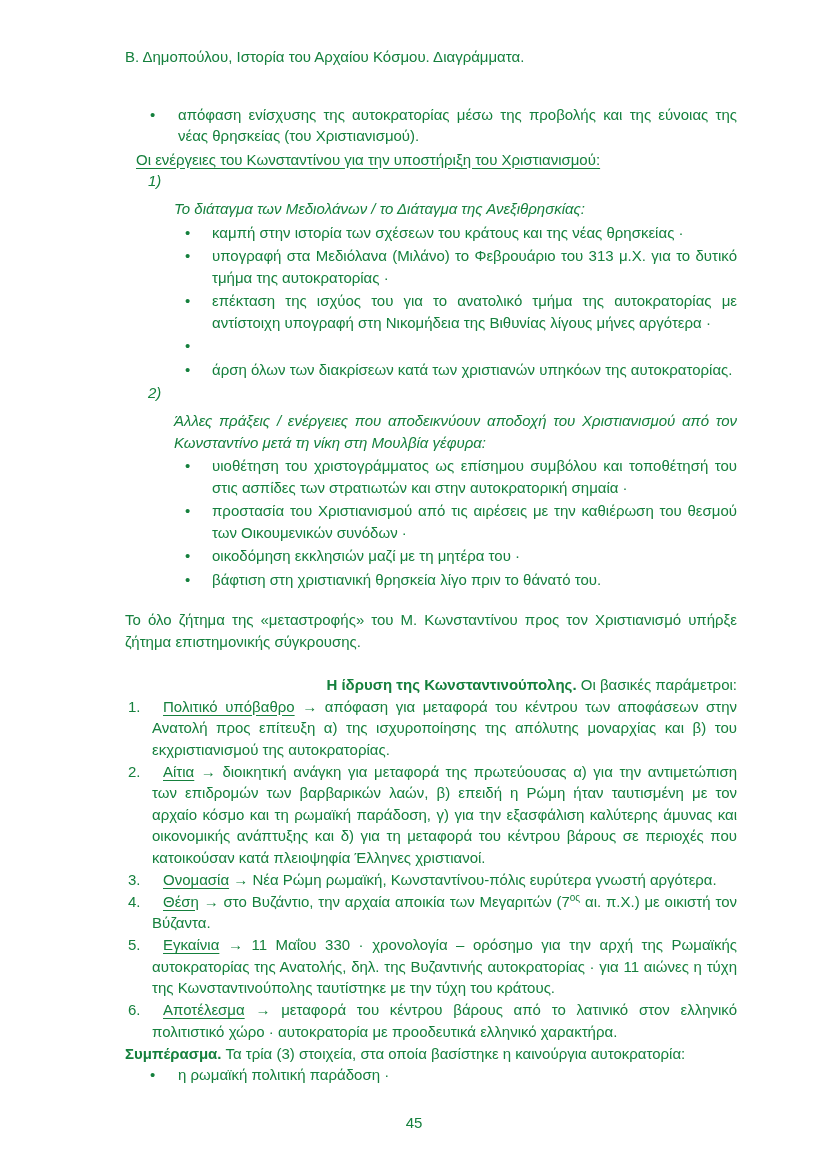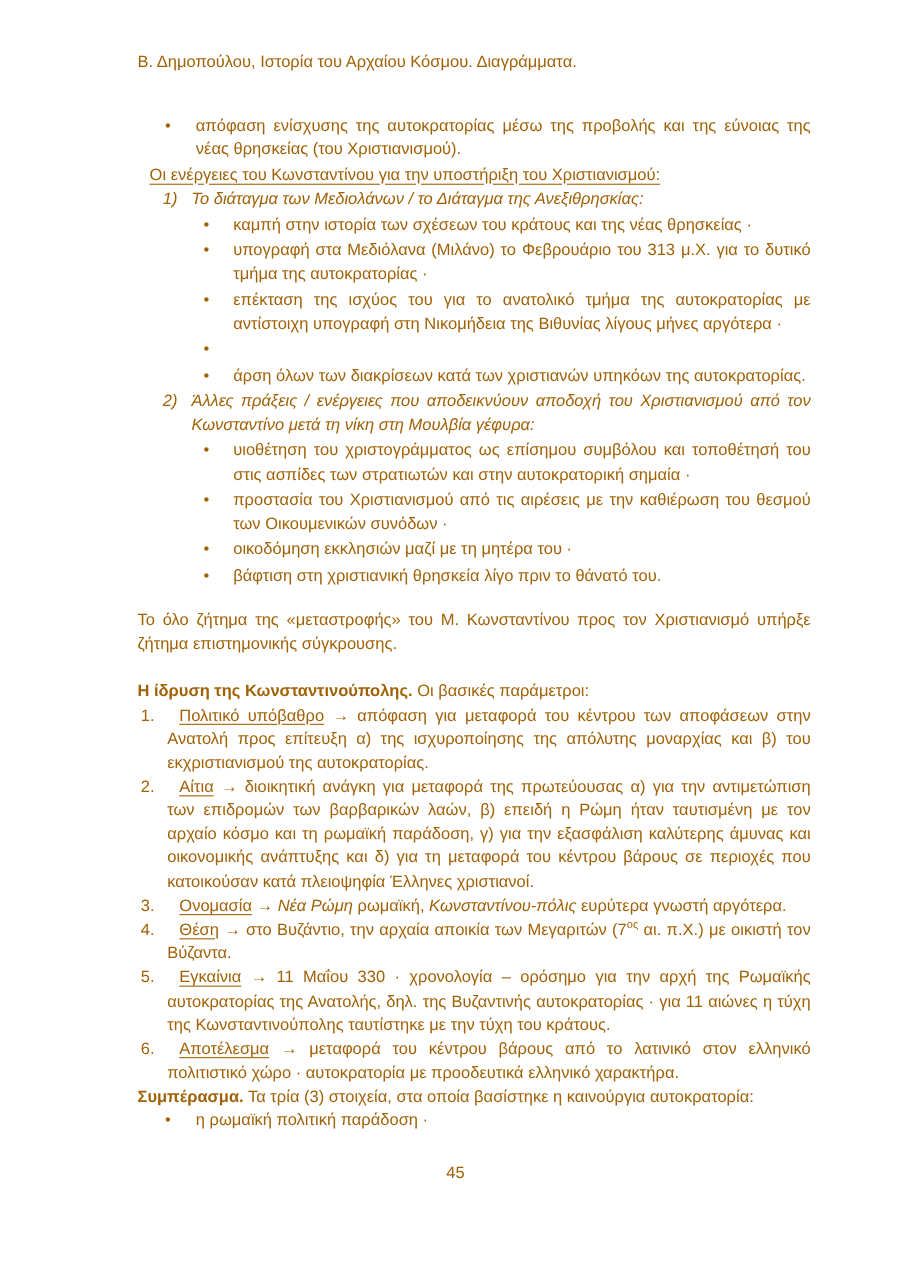--- a/index.html
+++ b/index.html
@@ -7,52 +7,52 @@
     position: relative;
     width: 828px;
     height: 1171px;
     margin: 0 auto;
     background: #ffffff;
     box-sizing: border-box;
     padding: 46px 91px 0 125px;
     font-family: "Liberation Sans", "DejaVu Sans", sans-serif;
     font-size: 15px;
     line-height: 21.5px;
-    color: #a16207;
+    color: #15803d;
     overflow: hidden;
   }
   .just { text-align: justify; }
   .u { text-decoration: underline; text-underline-offset: 3px; margin-left: 11px; }
-  .it { font-style: italic; }
+  .it { }
   .b { font-weight: 700; }
   .row { display: flex; align-items: flex-start; }
   .header-line { margin-bottom: 36px; }
 
   
   .lvl1 { padding-left: 25px; margin-bottom: 2px; }
   .lvl1 .mk { flex: 0 0 28px; }
   .lvl1 .txt { flex: 1 1 auto; }
 
   
   .ittl { padding-left: 23px; font-style: italic; margin-bottom: 2px; }
   .ittl .num { flex: 0 0 26px; }
-  .ittl .txt { flex: 1 1 auto; }
+  .ittl .txt { flex: 1 1 auto; margin-top: 28px; }
 
   
   .lvl2 { padding-left: 60px; margin-bottom: 2px; }
   .lvl2 .mk { flex: 0 0 27px; }
   .lvl2 .txt { flex: 1 1 auto; }
 
   
   .nitem { padding-left: 3px; margin-bottom: 0.5px; }
   .nitem .num { flex: 0 0 24px; }
   .nitem .txt { flex: 1 1 auto; }
 
   .para { margin-top: 19px; }
-  .sec2-head { margin-top: 22px; }
+  .sec2-head { margin-top: 22px; text-align: right; }
   .concl { }
 
   sup { font-size: 10px; line-height: 0; vertical-align: super; }
 
   .pageno {
     margin-top: 26px;
     width: 100%;
     text-align: center;
     margin-left: -17px; 
   }

